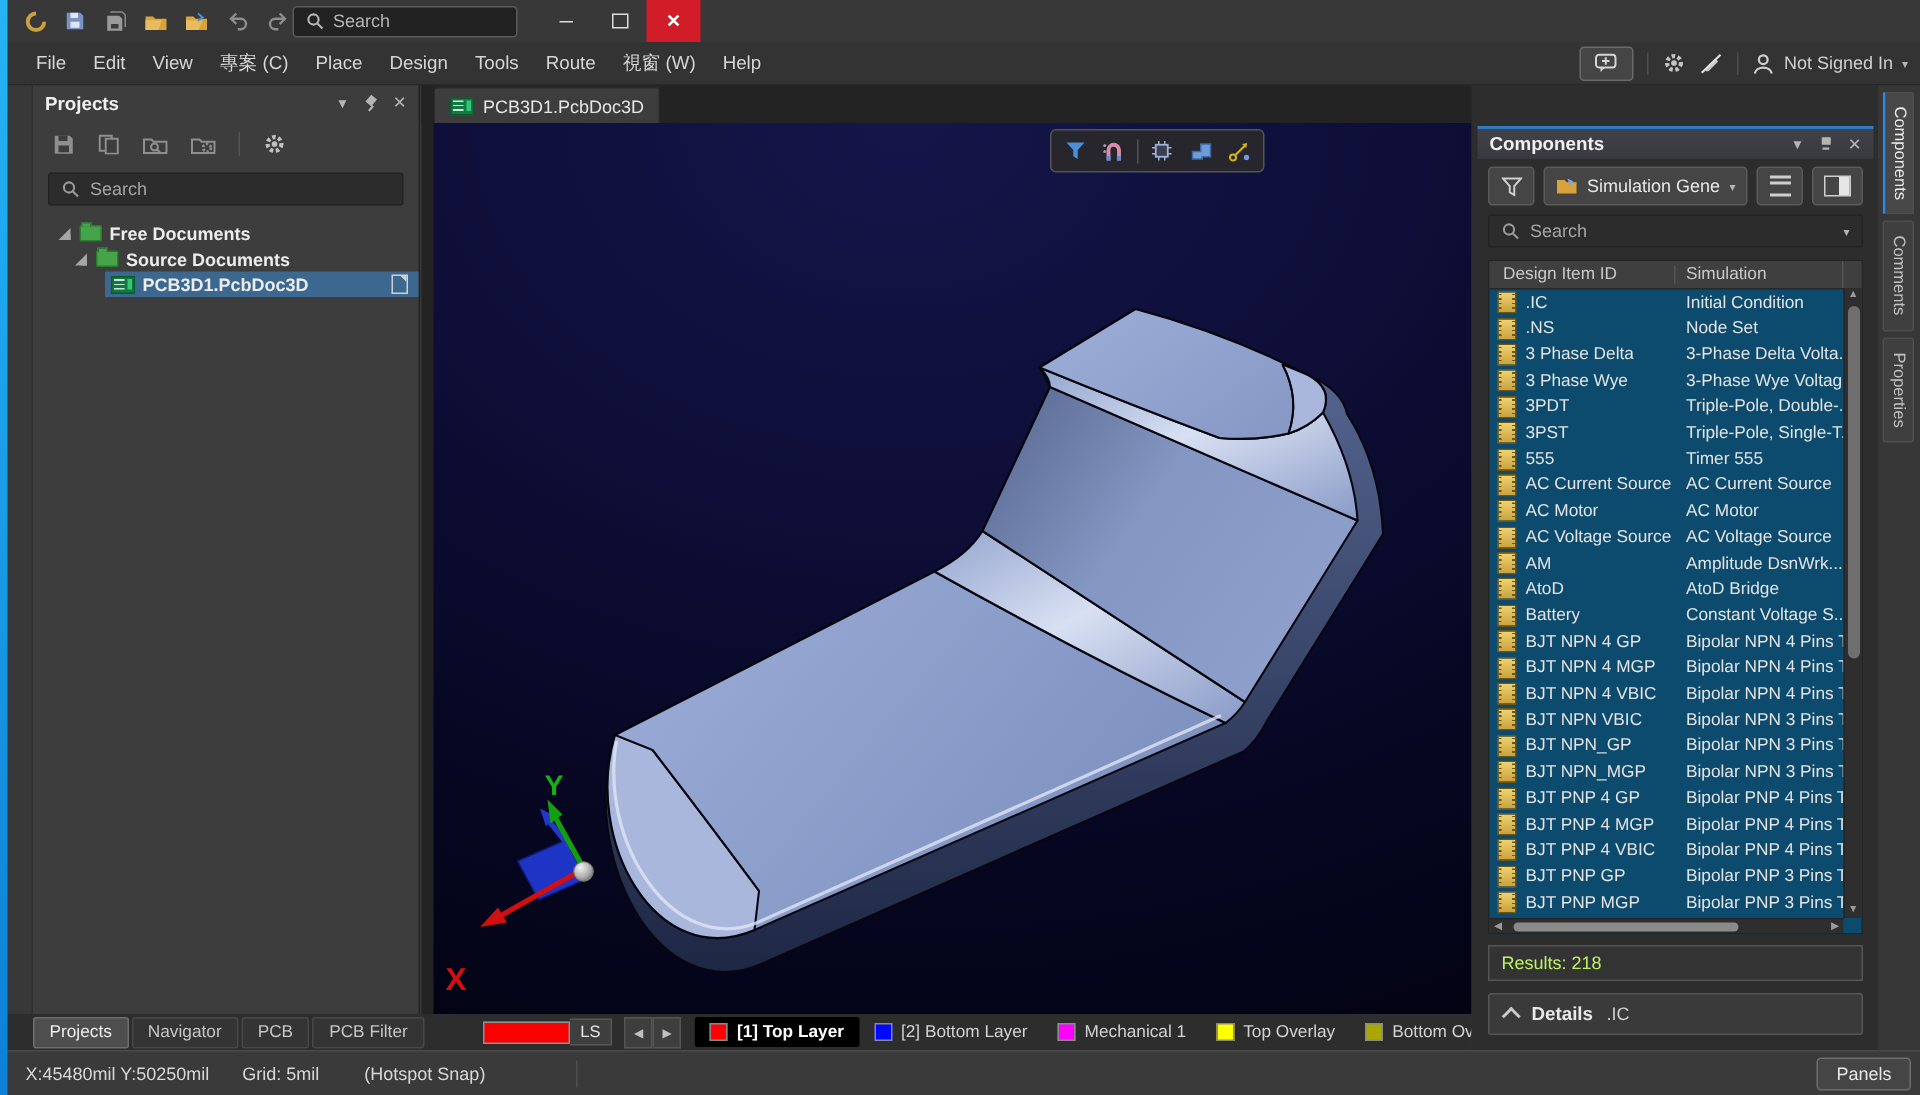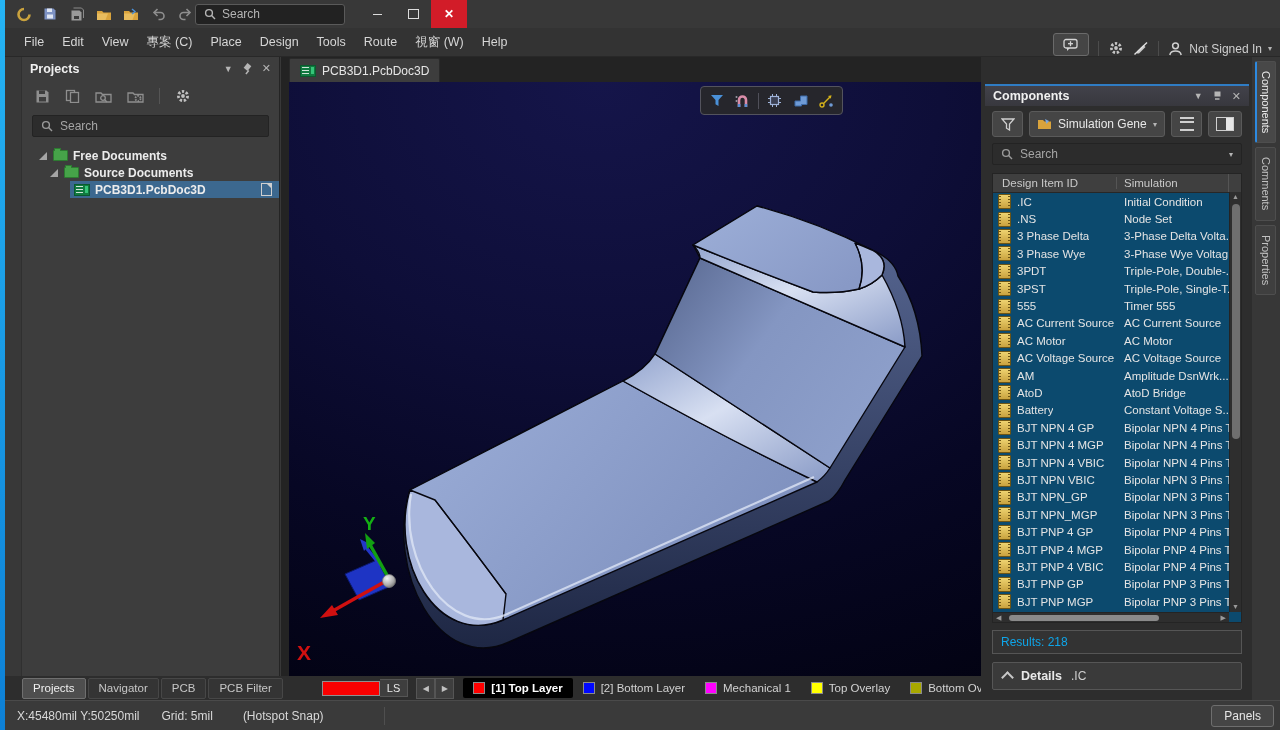--- a/index.html
+++ b/index.html
@@ -17,21 +17,21 @@
   #title-text{flex:1;text-align:center;color:#dcdcdc;font-size:12.5px;white-space:nowrap;overflow:hidden;}
   #title-search{width:132px;height:19px;background:#222;border:1px solid #5a5a5a;border-radius:3px;display:flex;align-items:center;gap:6px;padding:0 8px;color:#b5b5b5;margin-right:14px;font-size:12px;}
   .winbtn{width:36px;height:28px;display:flex;align-items:center;justify-content:center;color:#dcdcdc;flex:none;}
   .min-glyph{width:9px;height:1px;background:#dcdcdc;display:inline-block;}
   .max-glyph{width:9px;height:8px;border:1px solid #dcdcdc;display:inline-block;}
   #close-btn{background:#d21c28;color:#fff;font-size:12px;font-weight:700;}
 
   
   #menubar{position:absolute;left:5px;top:28px;width:1275px;height:29px;background:#333;border-bottom:1px solid #282828;box-sizing:border-box;display:flex;align-items:center;padding-left:10px;}
   .menu-item{padding:0 9px;height:100%;display:flex;align-items:center;color:#d6d6d6;font-size:12.5px;cursor:default;}
-  #menubar-right{position:absolute;right:8px;top:0;height:100%;display:flex;align-items:flex-end;gap:9px;}
+  #menubar-right{position:absolute;right:8px;top:0;height:100%;display:flex;align-items:center;gap:9px;}
   .mb-sep{width:1px;height:15px;background:#4c4c4c;}
   #comment-btn{width:34px;height:21px;border:1px solid #6a6a6a;border-radius:3px;background:#454545;display:flex;align-items:center;justify-content:center;}
   #signin{display:flex;align-items:center;gap:6px;color:#cfcfcf;font-size:12px;}
   .caret-down{font-size:8px;color:#b5b5b5;}
 
   
   #left-gutter{position:absolute;left:5px;top:57px;width:17px;height:643px;background:#383838;border-right:1px solid #303030;box-sizing:border-box;}
   #projects-panel{position:absolute;left:22px;top:57px;width:258px;height:619px;background:#3d3d3d;border-right:1px solid #242424;box-sizing:border-box;}
   .panel-header{height:23px;display:flex;align-items:center;padding:0 8px;}
   .panel-title{font-weight:700;font-size:12.5px;color:#f0f0f0;}
@@ -97,21 +97,21 @@
   .comp-desc{flex:1;padding-left:7px;overflow:hidden;white-space:nowrap;}
   .chip{width:11px;height:13px;background:linear-gradient(180deg,#eed37０,#c9a23f);background:linear-gradient(180deg,#eed370,#c9a23f);border:1px solid #6e5514;border-radius:1px;position:relative;flex:none;}
   .chip::before,.chip::after{content:"";position:absolute;top:1px;bottom:1px;width:2px;background:repeating-linear-gradient(180deg,#6e5514 0 1px,transparent 1px 3px);}
   .chip::before{left:0;} .chip::after{right:0;}
   #v-scroll{position:absolute;right:0;top:18px;bottom:10px;width:12px;background:#2e2e2e;border-left:1px solid #242424;box-sizing:border-box;display:flex;flex-direction:column;align-items:center;}
   #v-thumb{width:8px;border-radius:4px;background:#6f6f6f;margin-top:2px;height:56%;}
   #h-scroll{position:absolute;left:0;right:12px;bottom:0;height:10px;background:#2e2e2e;border-top:1px solid #242424;box-sizing:border-box;}
   #h-thumb{position:absolute;left:16px;top:2px;width:150px;height:6px;border-radius:3px;background:#8a8a8a;}
   .sb-arrow{font-size:7px;color:#9a9a9a;line-height:10px;}
   #h-scroll .sb-arrow{position:absolute;top:0;}
-  #cp-results{height:22px;margin:7px 7px 0;background:#333;border:1px solid #555;display:flex;align-items:center;padding:0 8px;color:#0ea5e9;font-size:12px;flex:none;}
+  #cp-results{height:22px;margin:7px 7px 0;background:#333;border:1px solid #555;display:flex;align-items:center;padding:0 8px;color:#bef264;font-size:12px;flex:none;}
   #cp-details{height:26px;margin:8px 7px 0;background:#3a3a3a;border:1px solid #565656;border-radius:2px;display:flex;align-items:center;gap:9px;padding:0 10px;flex:none;}
   .chev-up{width:7px;height:7px;border-left:2px solid #c8c8c8;border-top:2px solid #c8c8c8;transform:rotate(45deg);margin-top:3px;flex:none;}
   #details-label{font-weight:700;color:#e8e8e8;font-size:12.5px;}
   #details-item{color:#cfcfcf;font-size:12px;}
 
   
   #rail{position:absolute;left:1252px;top:57px;width:28px;height:643px;background:#373737;}
   .rail-tab{writing-mode:vertical-rl;width:21px;margin:4px 3px 0;background:#3f3f3f;border:1px solid #4e4e4e;border-radius:2px;color:#c2c2c2;font-size:11px;padding:9px 0;display:flex;align-items:center;justify-content:center;box-sizing:border-box;}
   .rail-tab.active{background:#484848;color:#ececec;border-left:2px solid #2d8ae0;}
 

